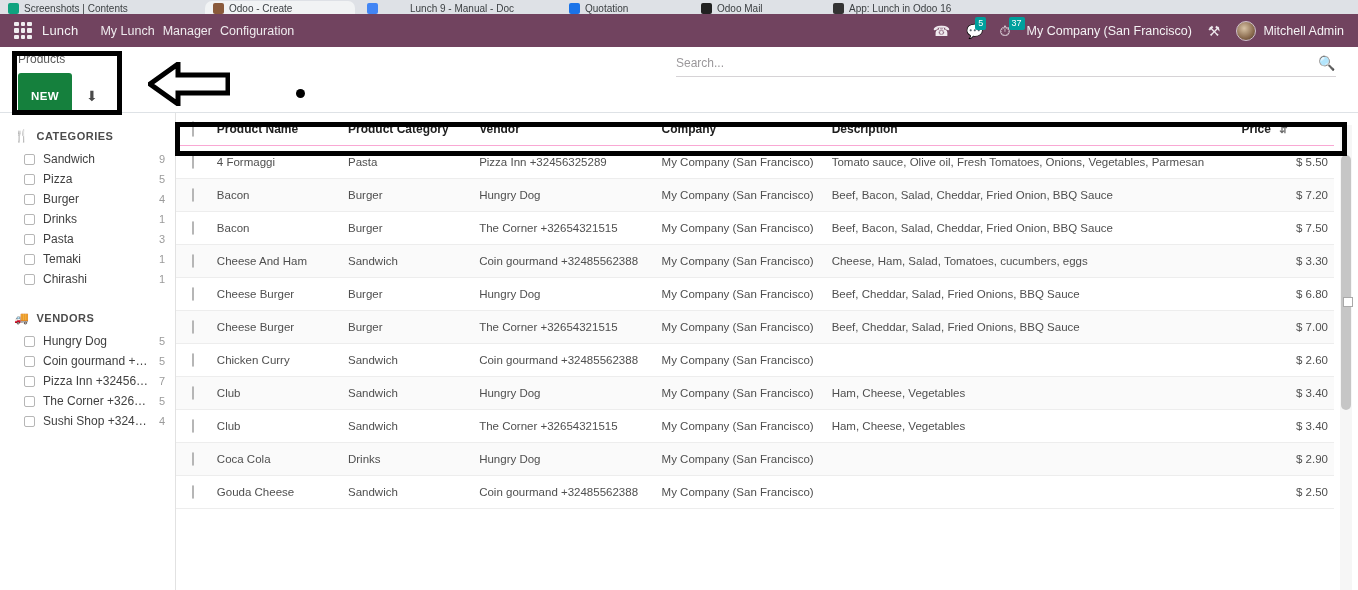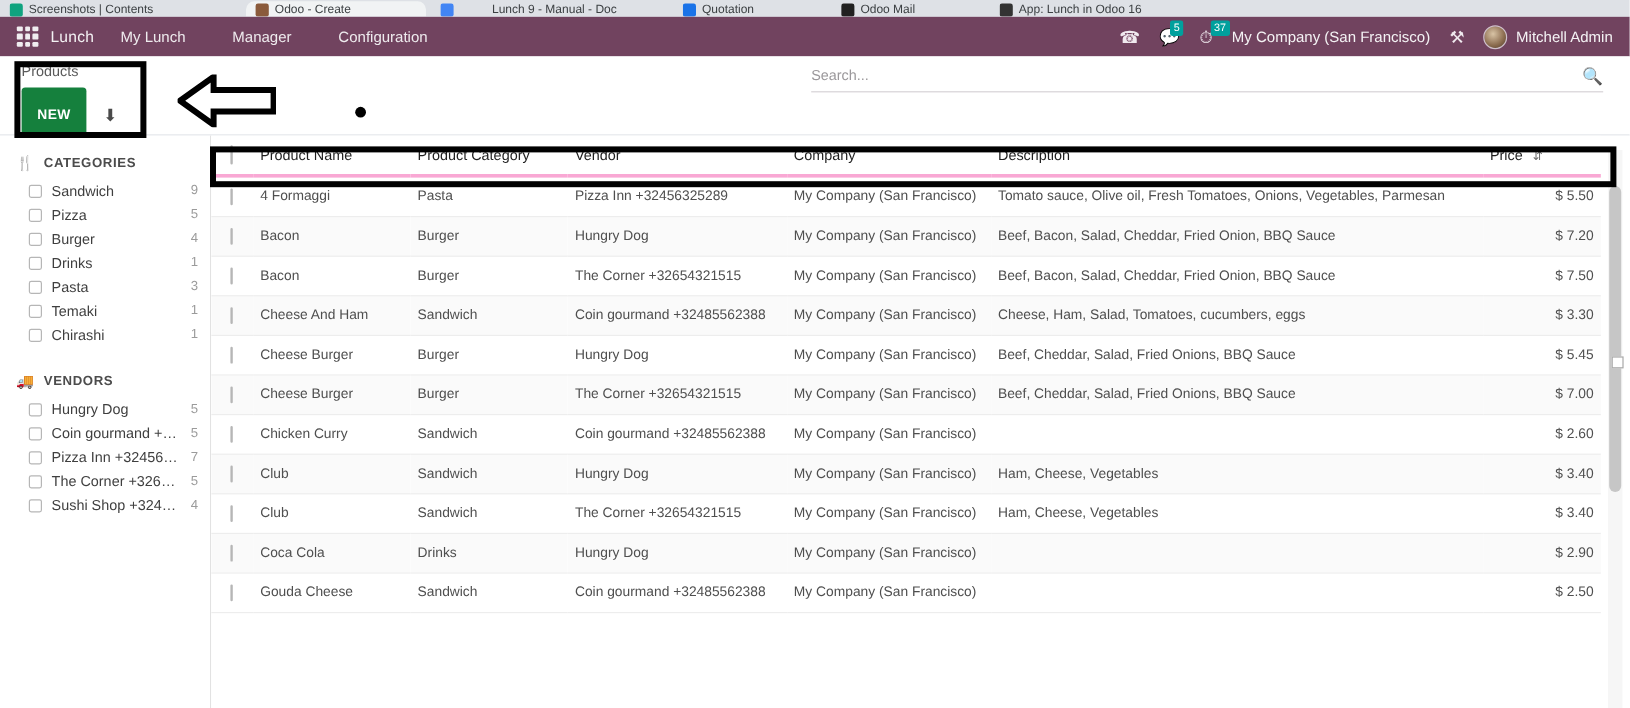--- a/index.html
+++ b/index.html
@@ -30,21 +30,21 @@
     background: #71435f; display: flex; align-items: center;
     color: #f4f2f4;
   }
   .apps-grid {
     width: 18px; height: 18px; margin-left: 14px; margin-right: 10px;
     display: grid; grid-template-columns: repeat(3, 1fr); grid-template-rows: repeat(3, 1fr);
     gap: 2px; cursor: pointer;
   }
   .apps-grid i { background: #f0edf0; display: block; border-radius: 1px; }
   .brand { font-size: 13px; font-weight: 400; letter-spacing: .2px; margin-right: 22px; cursor: pointer; }
-  .navmenu { display: flex; align-items: flex-start; gap: 39px; font-size: 12.5px; }
+  .navmenu { display: flex; align-items: flex-start; gap: 8px; font-size: 12.5px; }
   .navmenu span { cursor: pointer; opacity: .96; }
   .nav-right { margin-left: auto; display: flex; align-items: center; gap: 16px; padding-right: 14px; }
   .nav-ic { position: relative; font-size: 14px; line-height: 1; cursor: pointer; color: #f0eaef; }
   .badge {
     position: absolute; top: -7px; left: 9px;
     background: #00a09d; color: #fff; font-size: 9px; line-height: 1;
     padding: 2px 3px; border-radius: 2px; font-family: "Liberation Sans", sans-serif;
   }
   .company-name { font-size: 12.5px; cursor: pointer; }
   .avatar {
@@ -124,22 +124,22 @@
   .sb-label { flex: 1; white-space: nowrap; overflow: hidden; text-overflow: ellipsis; font-size: 12px; }
   .sb-count { font-size: 11px; color: #9b9b9b; }
 
   
   .listwrap {
     position: absolute; top: 113px; left: 176px; width: 1182px; height: 477px;
     overflow: hidden; background: #fff;
   }
   table.olist { width: 1158px; border-collapse: collapse; table-layout: fixed; }
   table.olist thead th {
-    font-size: 12px; font-weight: 400; color: #1f1f1f; text-align: left;
-    padding: 9px 6px; border-bottom: 3px solid #f9a8d4; background: #fff;
+    font-size: 12px; font-weight: 700; color: #1f1f1f; text-align: left;
+    padding: 9px 6px; border-bottom: 1px solid #f9a8d4; background: #fff;
     white-space: nowrap;
   }
   table.olist tbody td {
     font-size: 11.5px; color: #4f4f4f; padding: 10px 6px;
     border-bottom: 1px solid #ededed; white-space: nowrap;
     overflow: hidden; text-overflow: ellipsis;
   }
   tbody tr:nth-child(even) { background: #fafafa; }
   td.price, th.price { text-align: right; padding-right: 14px; }
   th.price { text-align: right; }
@@ -409,21 +409,21 @@
           <td class="col-desc">Cheese, Ham, Salad, Tomatoes, cucumbers, eggs</td>
           <td class="col-price price">$ 3.30</td>
         </tr>
         <tr>
           <td class="col-chk"><span class="cbox"></span></td>
           <td class="col-name">Cheese Burger</td>
           <td class="col-cat">Burger</td>
           <td class="col-vendor">Hungry Dog</td>
           <td class="col-company">My Company (San Francisco)</td>
           <td class="col-desc">Beef, Cheddar, Salad, Fried Onions, BBQ Sauce</td>
-          <td class="col-price price">$ 5.45</td>
+          <td class="col-price price">$ 6.80</td>
         </tr>
         <tr>
           <td class="col-chk"><span class="cbox"></span></td>
           <td class="col-name">Cheese Burger</td>
           <td class="col-cat">Burger</td>
           <td class="col-vendor">The Corner +32654321515</td>
           <td class="col-company">My Company (San Francisco)</td>
           <td class="col-desc">Beef, Cheddar, Salad, Fried Onions, BBQ Sauce</td>
           <td class="col-price price">$ 7.00</td>
         </tr>

